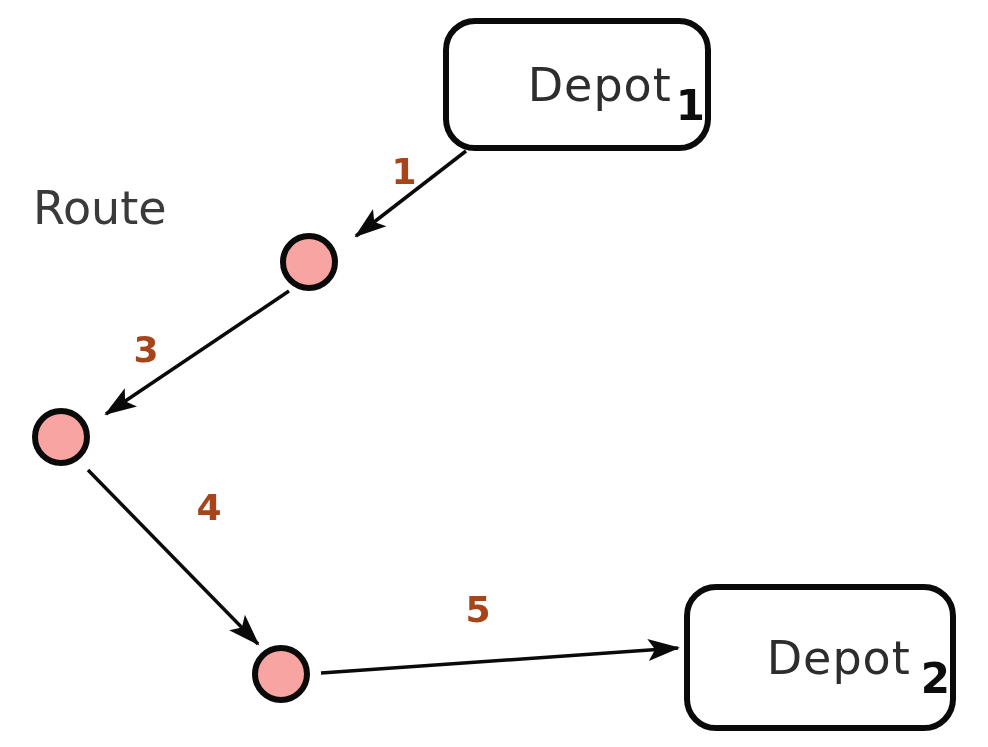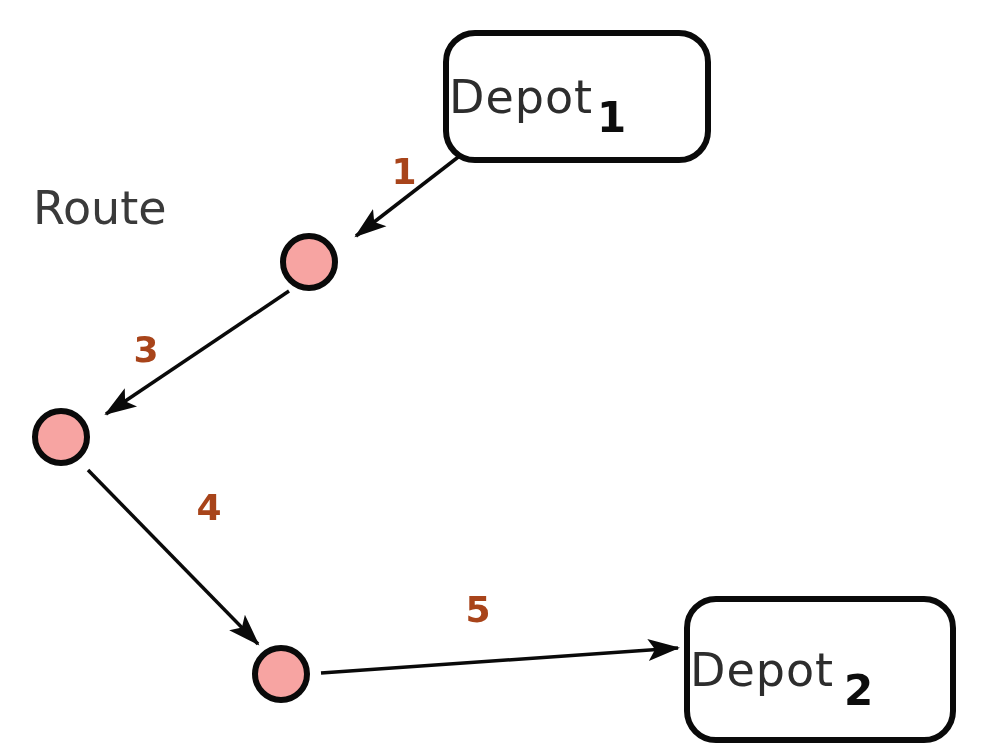--- a/index.html
+++ b/index.html
@@ -29,23 +29,22 @@
     fill:none;
   }
   .arrow-head{fill:var(--outline);}
   .depot-box{
     position:absolute;
     border:6px solid var(--outline);
     border-radius:32px;
     background:#fff;
     display:flex;
     align-items:center;
-    justify-content:flex-start;
+    justify-content:flex-end;
     color:var(--depot-text);
-    margin-top:12px;
   }
   .depot-box.depot-1{left:443px;top:18px;width:268px;height:133px;}
   .depot-box.depot-2{left:684px;top:584px;width:272px;height:147px;}
   .depot-word{
     font-size:46px;
     letter-spacing:1px;
   }
   .depot-sub{
     font-size:42px;
     font-weight:bold;

